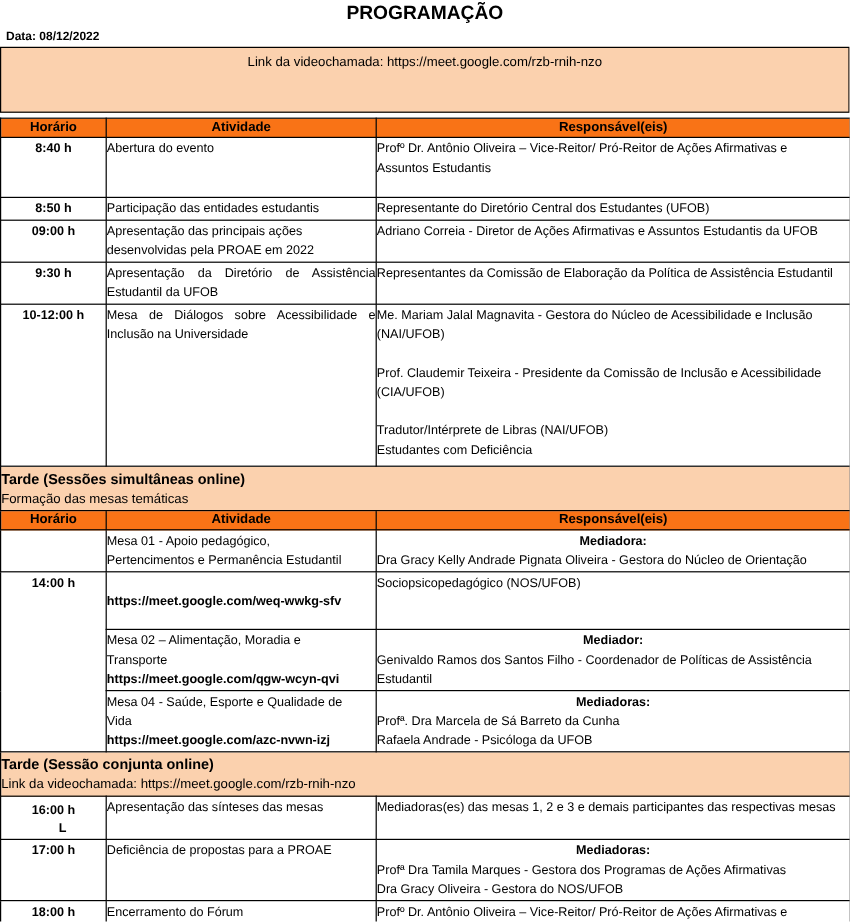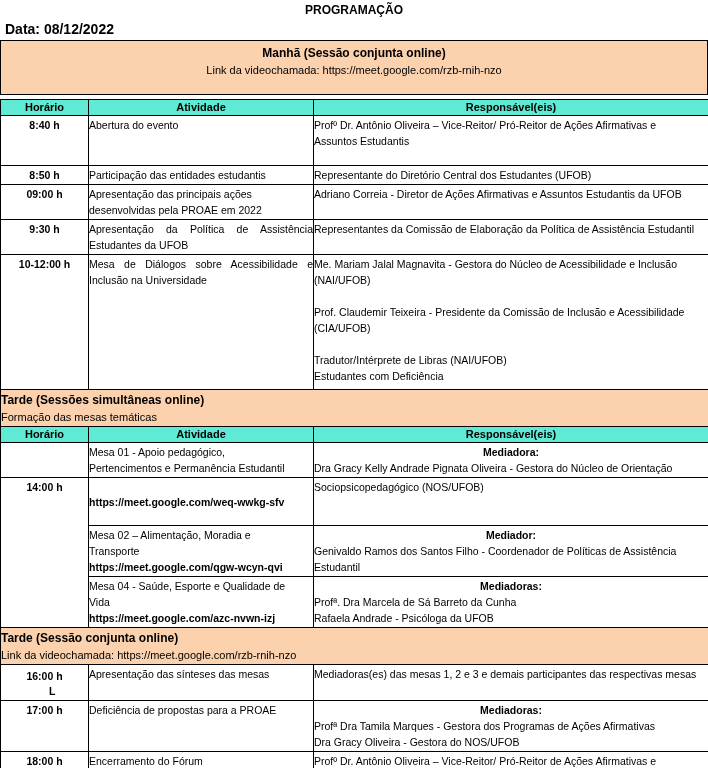--- a/index.html
+++ b/index.html
@@ -1,36 +1,36 @@
 <!DOCTYPE html>
 <html><head>
 <meta charset="utf-8">
 <style>
   * { box-sizing: border-box; margin: 0; padding: 0; }
   html, body { background: #ffffff; }
   body {
     width: 708px; height: 768px; overflow: hidden;
     color: #000; font-family: "Liberation Sans", sans-serif;
   }
-  .page-title { font-size: 12px; font-weight: bold; text-align: center; padding-top: 3px; }
-  .date-line  { font-size: 14px; font-weight: bold; padding: 4px 0 0 5px; }
+  .page-title { font-size: 16px; font-weight: bold; text-align: center; padding-top: 3px; }
+  .date-line  { font-size: 10px; font-weight: bold; padding: 4px 0 0 5px; }
 
   .banner { background: #FBD1AE; border: 1px solid #000; text-align: center; }
   .banner-top { margin-top: 3px; height: 55px; padding-top: 4px; }
   .banner-l1 { font-size: 12px; font-weight: bold; line-height: 17px; }
   .banner-l2 { font-size: 11px; font-weight: normal; line-height: 16px; }
   .regular   { font-weight: normal; }
 
   table.schedule {
     margin-top: 4px; width: 708px; table-layout: fixed;
     border-collapse: collapse; font-size: 10.5px; line-height: 16px;
   }
   .schedule td, .schedule th { border: 1px solid #000; vertical-align: top; padding: 1px 0; }
   .schedule th {
-    background: #5eead4; font-size: 11px; font-weight: bold;
+    background: #f97316; font-size: 11px; font-weight: bold;
     text-align: center; padding: 0; line-height: 15px; vertical-align: middle;
   }
   td.banner-cell { background: #FBD1AE; text-align: left; padding: 2px 0 1px 0; }
   .time   { text-align: center; font-weight: bold; padding-top: 2px; }
   .mid    { vertical-align: middle; }
   .pre    { white-space: pre-line; }
   .justify{ text-align: justify; }
   .bold   { font-weight: bold; text-align: center; }
   .act-pad  { padding-top: 46px; }
   .link-pad { padding-top: 15px; }
@@ -39,21 +39,20 @@
 </style>
 </head>
 <body>
 
 <div>
 
   <div class="page-title">PROGRAMAÇÃO</div>
   <div class="date-line">Data: 08/12/2022</div>
 
   <div class="banner banner-top">
-    <div class="banner-l1">Manhã (Sessão conjunta online)</div>
     <div class="banner-l2">Link da videochamada: https://meet.google.com/rzb-rnih-nzo</div>
   </div>
 
   <table class="schedule">
     <colgroup>
         <col style="width:88px">
         <col style="width:225px">
         <col style="width:395px">
       </colgroup>
 
@@ -79,21 +78,21 @@
 
     <tr style="height:28px">
       <td class="time">09:00 h</td>
       <td class="pre">Apresentação das principais ações
 desenvolvidas pela PROAE em 2022</td>
       <td>Adriano Correia - Diretor de Ações Afirmativas e Assuntos Estudantis da UFOB</td>
     </tr>
 
     <tr style="height:35px">
       <td class="time">9:30 h</td>
-      <td class="justify">Apresentação da Política de Assistência Estudantes da UFOB</td>
+      <td class="justify">Apresentação da Diretório de Assistência Estudantil da UFOB</td>
       <td>Representantes da Comissão de Elaboração da Política de Assistência Estudantil</td>
     </tr>
 
     <tr style="height:135px">
       <td class="time">10-12:00 h</td>
       <td class="justify act-pad">Mesa de Diálogos sobre Acessibilidade e Inclusão na Universidade</td>
       <td class="pre">Me. Mariam Jalal Magnavita - Gestora do Núcleo de Acessibilidade e Inclusão
 (NAI/UFOB)
 
 Prof. Claudemir Teixeira - Presidente da Comissão de Inclusão e Acessibilidade

